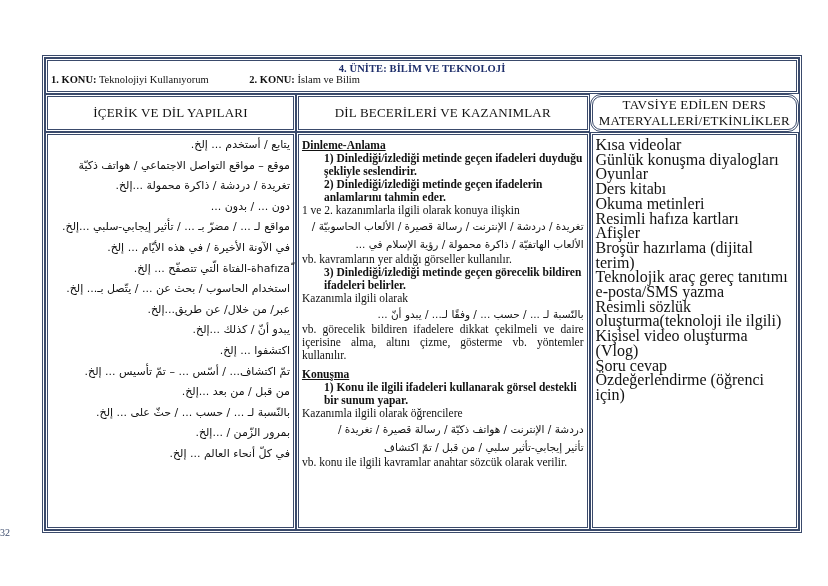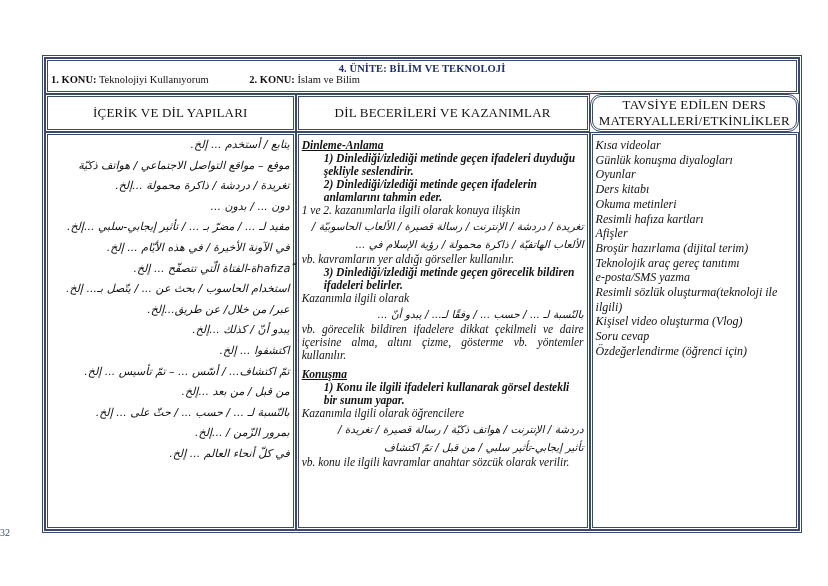--- a/index.html
+++ b/index.html
@@ -13,32 +13,32 @@
     .unit-title { text-align: center; color: #1f2f6b; font-weight: bold; font-size: 10.5px;
                   font-family: "Liberation Serif", serif; padding-top: 2px; letter-spacing: 0.1px; }
     .konu-row { font-size: 10.5px; font-family: "Liberation Serif", serif; }
     .konu-row b { font-weight: bold; }
     .konu-row .k2 { margin-left: 38px; }
     .hdr { text-align: center; vertical-align: middle !important; font-size: 13px;
            font-family: "Liberation Serif", serif; height: 28px; letter-spacing: 0.2px; }
     .col1 { width: 240px; }
     .col2 { width: 298px; }
     .col3 { width: 198px; border-radius: 11px; }
-    .body-row td { height: 388px; font-style: italic; }
+    .body-row td { height: 388px; }
     .ar-list { direction: rtl; text-align: right; font-size: 11px; padding-top: 4px;
                font-family: "DejaVu Sans", sans-serif; }
     .ar-list div { line-height: 20.6px; white-space: nowrap; }
     .mid { font-family: "Liberation Serif", serif; font-size: 11.5px; line-height: 13px; padding-top: 4px !important; }
     .mid .sec { font-weight: bold; text-decoration: underline; }
     .mid .bold { font-weight: bold; margin-left: 22px; }
     .mid .ar { direction: rtl; text-align: right; font-family: "DejaVu Sans", sans-serif;
                font-size: 10.5px; line-height: 18px; }
     .mid .just { text-align: justify; }
     .mid .gap { height: 6px; }
-    .mats { font-family: "Liberation Serif", serif; font-size: 12px; line-height: 14.7px; padding-top: 3px !important; }
+    .mats { font-family: "Liberation Serif", serif; font-size: 16px; line-height: 14.7px; padding-top: 3px !important; }
     .pageno { position: absolute; left: 0; top: 527px; width: 828px; text-align: left;
               font-size: 10px; color: #3a4a6b; font-family: "Liberation Serif", serif; }
   </style>
 </head>
 <body>
 
 <div class="page">
   <table class="plan">
     <tbody>
         <tr>
@@ -59,21 +59,21 @@
         <div>TAVSİYE EDİLEN DERS</div>
         <div>MATERYALLERİ/ETKİNLİKLER</div>
       </td>
     </tr>
     <tr class="body-row">
       <td class="ar-list">
         <div>يتابع / أستخدم ... إلخ.</div>
         <div>موقع – مواقع التواصل الاجتماعي / هواتف ذكيّة</div>
         <div>تغريدة / دردشة / ذاكرة محمولة ...إلخ.</div>
         <div>دون ... / بدون ...</div>
-        <div>مفيد لـ ... / مضرّ بـ ... / تأثير إيجابي-سلبي ...إلخ.</div>
+        <div>مواقع لـ ... / مضرّ بـ ... / تأثير إيجابي-سلبي ...إلخ.</div>
         <div>في الآونة الأخيرة / في هذه الأيّام ... إلخ.</div>
         <div>hafızaّة-الفتاة الّتي تتصفّح ... إلخ.</div>
         <div>استخدام الحاسوب / بحث عن ... / يتّصل بـ... إلخ.</div>
         <div>عبر/ من خلال/ عن طريق...إلخ.</div>
         <div>يبدو أنّ / كذلك ...إلخ.</div>
         <div>اكتشفوا ... إلخ.</div>
         <div>تمّ اكتشاف... / أسّس ... – تمّ تأسيس ... إلخ.</div>
         <div>من قبل / من بعد ...إلخ.</div>
         <div>بالنّسبة لـ ... / حسب ... / حثّ على ... إلخ.</div>
         <div>بمرور الزّمن / ...إلخ.</div>

